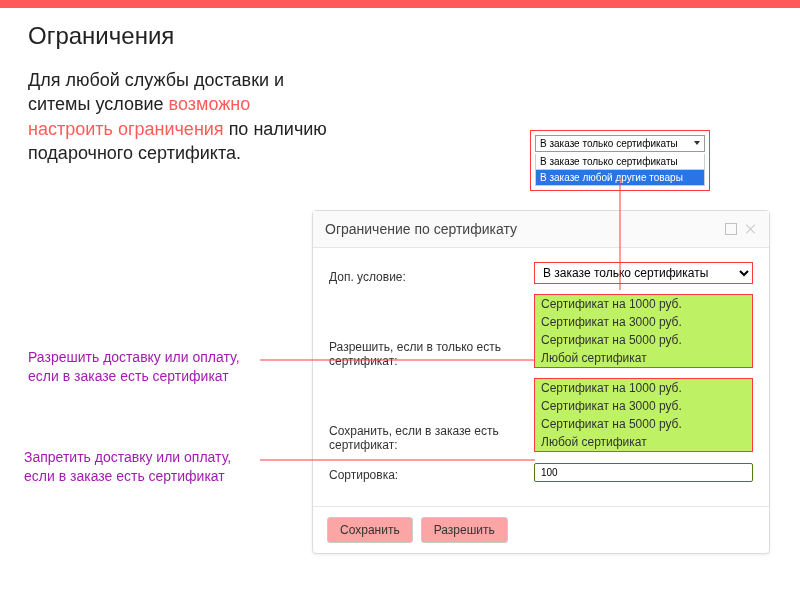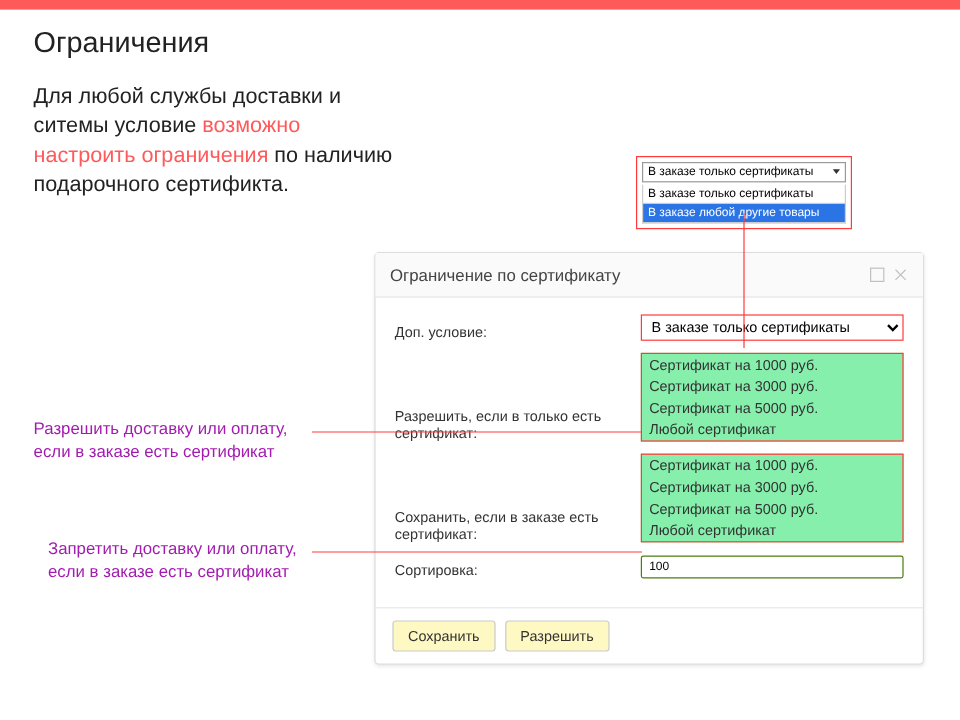--- a/index.html
+++ b/index.html
@@ -4,21 +4,21 @@
 <style>
 *{box-sizing:border-box;margin:0;padding:0}
 body{font-family:Arial,Helvetica,sans-serif;background:#fff;width:800px;height:600px;position:relative;overflow:hidden}
 .topbar{height:8px;background:#ff5a5a;width:100%}
 .page{padding:14px 28px;position:relative}
 h1{font-size:24px;font-weight:400;margin-bottom:18px;color:#222}
 .intro{font-size:18px;line-height:1.35;width:310px;color:#222}
 .intro .hl{color:#ff5a5a}
 .side-note{font-size:14px;line-height:1.35;color:#a21caf;position:absolute}
 .note1{top:340px;left:28px;width:220px}
-.note2{top:440px;left:40px;width:220px}
+.note2{top:440px;left:24px;width:220px}
 
 
 .dd-illus{position:absolute;top:122px;left:530px;width:180px;border:1px solid #ff3a3a;padding:4px;background:#fff}
 .dd-illus .sel{border:1px solid #999;font-size:10px;padding:2px 16px 2px 4px;position:relative;background:#fff;margin-bottom:2px}
 .dd-illus .sel::after{content:"";position:absolute;right:4px;top:5px;border-left:3px solid transparent;border-right:3px solid transparent;border-top:4px solid #333}
 .dd-illus .opt{font-size:10px;padding:2px 4px;border:1px solid #ccc;border-top:none;background:#fff}
 .dd-illus .opt.sel-hl{background:#2a74e6;color:#fff}
 
 
 .dialog{position:absolute;top:202px;left:312px;width:458px;border:1px solid #dcdde0;border-radius:4px;background:#fff;box-shadow:0 1px 3px rgba(0,0,0,.08)}
@@ -27,25 +27,25 @@
 .dialog-hd .wicon{width:12px;height:12px;margin-left:8px;opacity:.5;display:inline-block;position:relative}
 .wicon.sq{border:1px solid #888}
 .wicon.cl::before,.wicon.cl::after{content:"";position:absolute;left:5px;top:0;width:1px;height:12px;background:#888}
 .wicon.cl::before{transform:rotate(45deg)}
 .wicon.cl::after{transform:rotate(-45deg)}
 .dialog-body{padding:14px 16px}
 .frow{display:flex;align-items:flex-end;margin-bottom:10px}
 .frow .lbl{font-size:12px;color:#333;width:205px;padding-top:3px}
 .frow .ctrl{flex:1}
 select.rb{width:100%;font-size:12px;padding:2px 4px;border:1px solid #ff3a3a;background:#fff}
-.listbox{border:1px solid #ff3a3a;background:#86efac;font-size:12px;color:#333}
+.listbox{border:1px solid #ff3a3a;background:#bef264;font-size:12px;color:#333}
 .listbox div{padding:2px 6px}
 input.txt{width:100%;font-size:10px;padding:3px 6px;border:1px solid #4d7c0f;border-radius:2px}
 .dialog-ft{border-top:1px solid #e5e6e9;padding:10px 14px;display:flex;gap:8px}
-.btn{font-size:12px;padding:5px 12px;border:1px solid #c9cacd;border-radius:3px;background:#fef9c3;color:#333;cursor:pointer}
+.btn{font-size:12px;padding:5px 12px;border:1px solid #c9cacd;border-radius:3px;background:#fca5a5;color:#333;cursor:pointer}
 
 
 svg.lines{position:absolute;top:0;left:0;width:800px;height:600px;pointer-events:none}
 svg.lines line{stroke:#ff3a3a;stroke-width:1}
 </style>
 </head>
 <body>
 
 <div class="topbar"></div>
 <div class="page">

